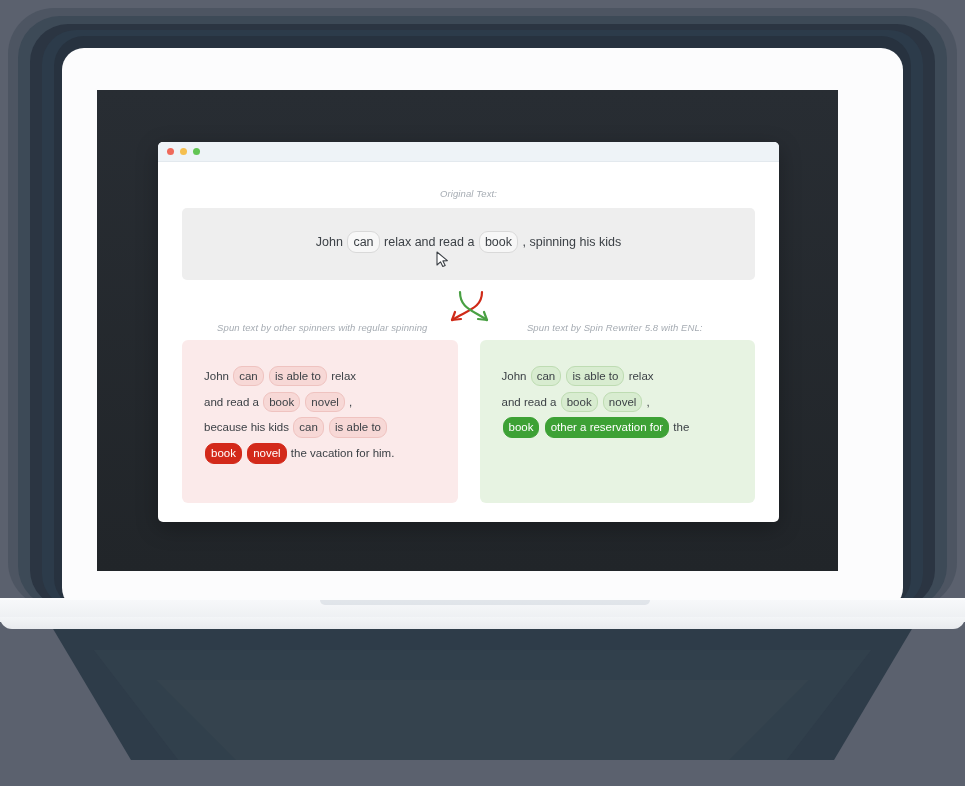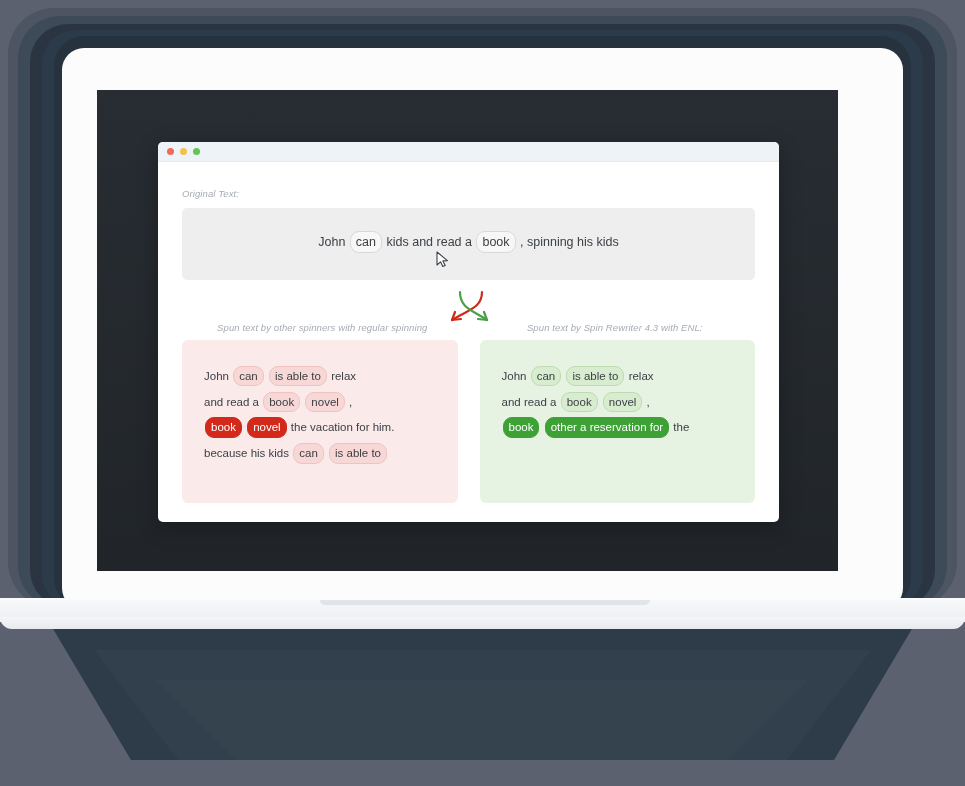--- a/index.html
+++ b/index.html
@@ -72,21 +72,21 @@
     display:flex;align-items:center;padding-left:9px;gap:6px;
   }
   .dot{width:7px;height:7px;border-radius:50%;}
   .dot-red{background:#ef6a5b;}
   .dot-yellow{background:#f5bf4f;}
   .dot-green{background:#62c554;}
 
   .win-body{padding:0 24px;}
 
   .caption{
-    text-align:left;font-style:italic;font-size:9.5px;color:#a6acb3;
+    text-align:center;font-style:italic;font-size:9.5px;color:#a6acb3;
     letter-spacing:.1px;
   }
   .caption-original{margin-top:26px;margin-bottom:9px;}
 
   .original-box{
     background:#eeeeee;border-radius:5px;
     padding:22px 20px 24px;
     text-align:center;
     font-size:12.5px;color:#3c4146;line-height:2.05;
   }
@@ -148,44 +148,44 @@
       <span class="dot dot-red"></span>
       <span class="dot dot-yellow"></span>
       <span class="dot dot-green"></span>
     </div>
 
     <div class="win-body">
 
       <div class="caption caption-original">Original Text:</div>
 
       <div class="original-box">
-        <div><span>John</span> <span class="tok tok-plain">can</span> <span>kids and read a</span> <span class="tok tok-plain">book</span> <span>, spinning his kids</span></div>
+        <div><span>John</span> <span class="tok tok-plain">can</span> <span>relax and read a</span> <span class="tok tok-plain">book</span> <span>, spinning his kids</span></div>
       </div>
 
       <div class="arrow-row">
         <svg width="90" height="40" viewBox="0 0 90 40">
           <path id="arrow-left-path" d="M58 4 C58 20, 44 22, 28 32" fill="none" stroke="#cf2a18" stroke-width="2.2" stroke-linecap="round"></path>
           <path id="arrow-left-head" d="M28 32 L37 31 M28 32 L31 24" fill="none" stroke="#cf2a18" stroke-width="2.2" stroke-linecap="round"></path>
           <path id="arrow-right-path" d="M36 4 C36 20, 48 22, 63 32" fill="none" stroke="#49a043" stroke-width="2.2" stroke-linecap="round"></path>
           <path id="arrow-right-head" d="M63 32 L54 31 M63 32 L60 24" fill="none" stroke="#49a043" stroke-width="2.2" stroke-linecap="round"></path>
         </svg>
       </div>
 
       <div class="panel-captions">
         <div class="caption">Spun text by other spinners with regular spinning</div>
-        <div class="caption">Spun text by Spin Rewriter 4.3 with ENL:</div>
+        <div class="caption">Spun text by Spin Rewriter 5.8 with ENL:</div>
       </div>
 
       <div class="panels">
 
         <div class="panel panel-bad">
           <div><span>John</span> <span class="tok tok-soft-red">can</span> <span class="tok tok-soft-red">is able to</span> <span>relax</span></div>
           <div><span>and read a</span> <span class="tok tok-soft-red">book</span> <span class="tok tok-soft-red">novel</span> <span>,</span></div>
+          <div><span>because his kids</span> <span class="tok tok-soft-red">can</span> <span class="tok tok-soft-red">is able to</span></div>
           <div><span class="tok tok-strong-red">book</span> <span class="tok tok-strong-red">novel</span> <span>the vacation for him.</span></div>
-          <div><span>because his kids</span> <span class="tok tok-soft-red">can</span> <span class="tok tok-soft-red">is able to</span></div>
 
         </div>
 
         <div class="panel panel-good">
           <div><span>John</span> <span class="tok tok-soft-green">can</span> <span class="tok tok-soft-green">is able to</span> <span>relax</span></div>
           <div><span>and read a</span> <span class="tok tok-soft-green">book</span> <span class="tok tok-soft-green">novel</span> <span>,</span></div>
           <div><span class="tok tok-strong-green">book</span> <span class="tok tok-strong-green">other a reservation for</span> <span>the</span></div>
 
         </div>
 

